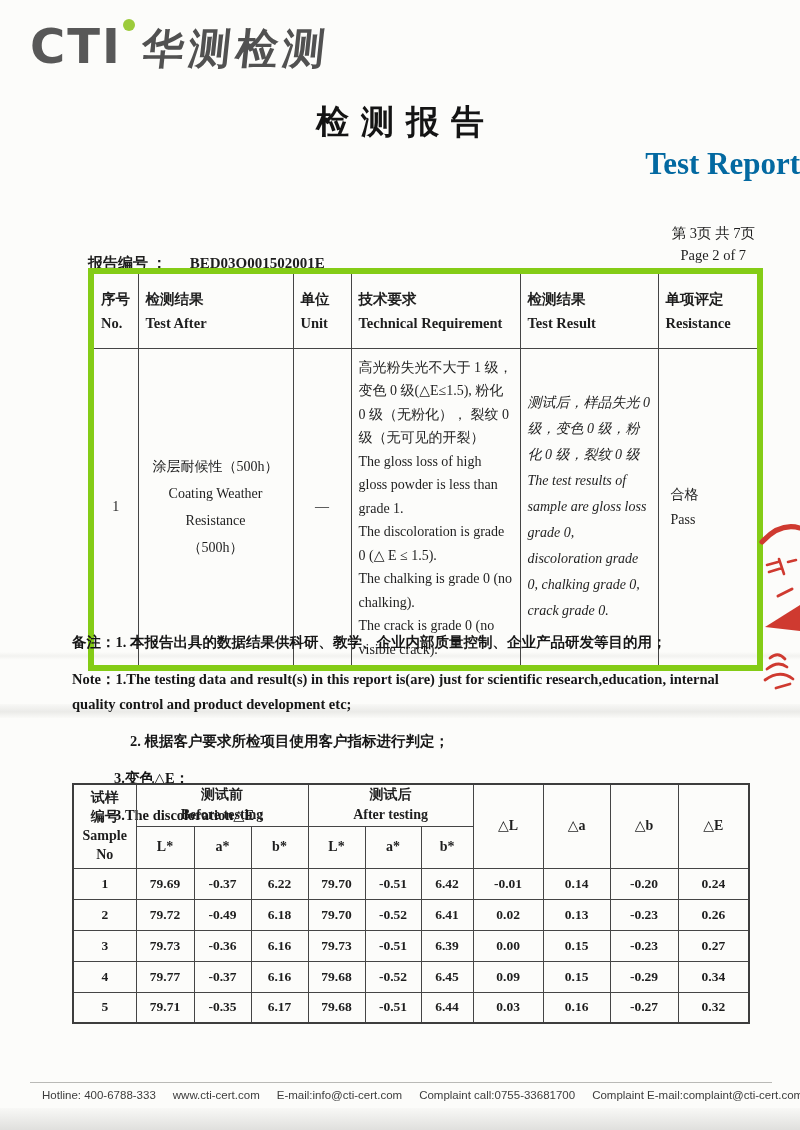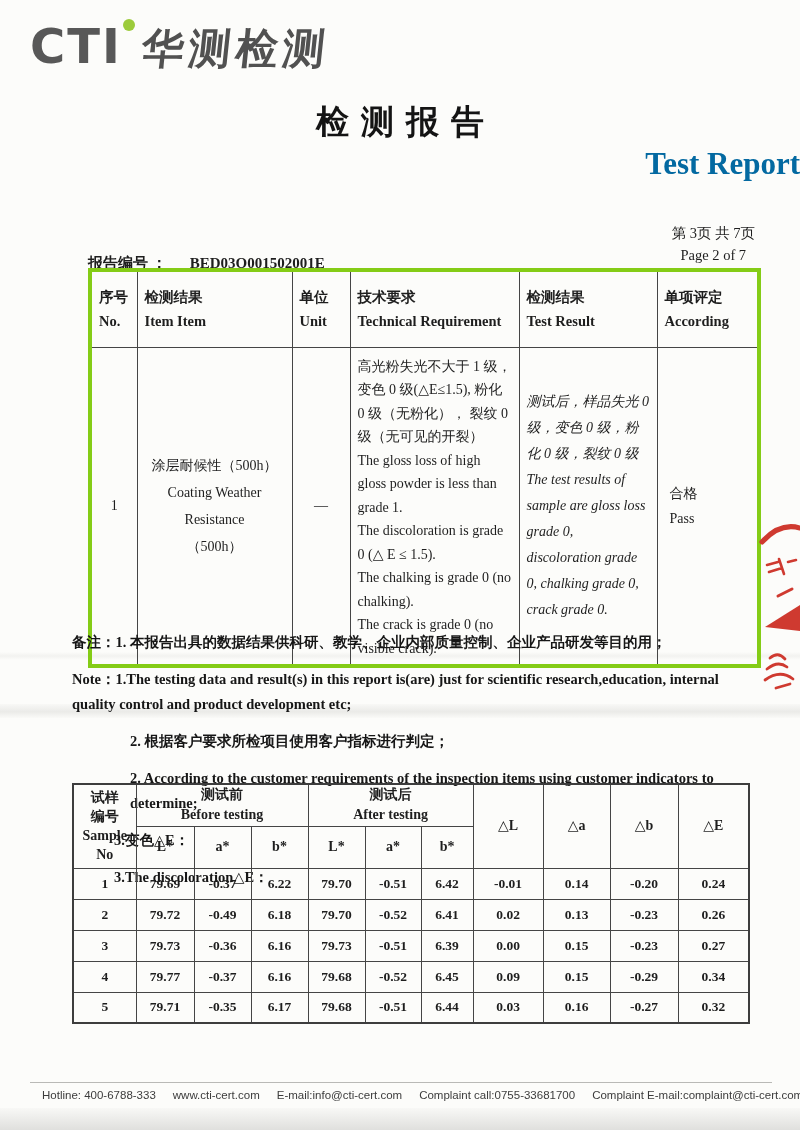--- a/index.html
+++ b/index.html
@@ -32,21 +32,21 @@
               font-size:31px; font-weight:bold; color:#0369a1; }
 
   
   .rep-left { position:absolute; top:232px; left:88px; font-size:15px; font-weight:bold; line-height:23px;margin-top:20px; }
   .rep-right { position:absolute; top:222px; right:45px; text-align:center; font-size:14.5px; line-height:22px; }
   .rep-left .lbl { display:inline-block; min-width:98px; }
 
   
   table { border-collapse:collapse; }
   .results { position:absolute; top:268px; left:88px; width:669px; table-layout:fixed;
-             border:4px solid #84cc16; }
+             border:6px solid #84cc16; }
   .results th, .results td { border:1px solid #454545; padding:4px 7px; }
   .results thead th { height:77px; text-align:left; vertical-align:middle;
                       font-size:14.5px; font-weight:bold; line-height:24px; }
   .results tbody td { height:267px; font-size:14px; vertical-align:middle; }
   .cell-pre { white-space:pre-line; }
   .td-no, .td-unit { text-align:center; }
   .td-item { text-align:center; line-height:27px; }
   .td-tech { vertical-align:top !important; line-height:23.5px; padding-top:7px !important; }
   .td-result { line-height:26px;font-style:italic; }
   .td-conc { line-height:25px; padding-left:12px !important; }
@@ -117,37 +117,37 @@
         <col style="width:102px">
     </colgroup>
     <thead>
       <tr>
         <th>
             <div>序号</div>
             <div>No.</div>
           </th>
         <th>
             <div>检测结果</div>
-            <div>Item Item</div>
+            <div>Test After</div>
           </th>
         <th>
             <div>单位</div>
             <div>Unit</div>
           </th>
         <th>
             <div>技术要求</div>
             <div>Technical Requirement</div>
           </th>
         <th>
             <div>检测结果</div>
             <div>Test Result</div>
           </th>
         <th>
             <div>单项评定</div>
-            <div>According</div>
+            <div>Resistance</div>
           </th>
       </tr>
     </thead>
     <tbody>
       <tr>
         <td class="td-no">1</td>
         <td class="td-item cell-pre">涂层耐候性（500h）
 Coating Weather Resistance
 （500h）</td>
         <td class="td-unit">—</td>
@@ -161,21 +161,20 @@
         <td class="td-conc cell-pre">合格
 Pass</td>
       </tr>
     </tbody>
   </table>
 
   <div class="notes">
     <p>备注：1. 本报告出具的数据结果供科研、教学、企业内部质量控制、企业产品研发等目的用；</p>
     <p>Note：1.The testing data and result(s) in this report is(are) just for scientific research,education, internal quality control and product development etc;</p>
     <p class="note-indent">2. 根据客户要求所检项目使用客户指标进行判定；</p>
-    <p class="note-indent">2. According to the customer requirements of the inspection items using customer indicators to determine;</p>
     <p class="note-indent2">3.变色△E：</p>
     <p class="note-indent2">3.The discoloration△E：</p>
   </div>
 
   <table class="measure">
     <colgroup>
       <col style="width:63px">
         <col style="width:58px">
         <col style="width:57px">
         <col style="width:57px">

